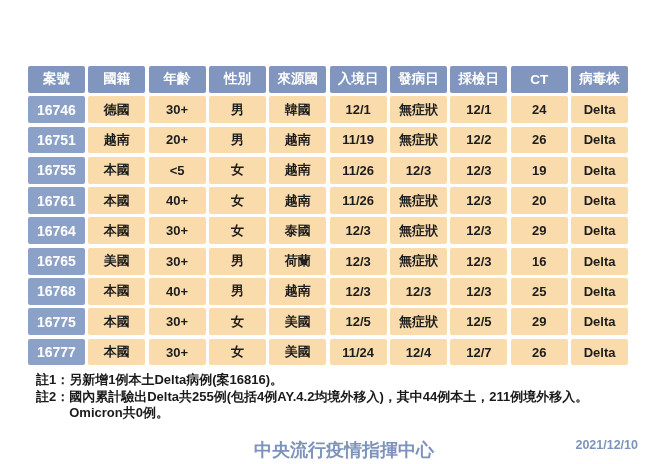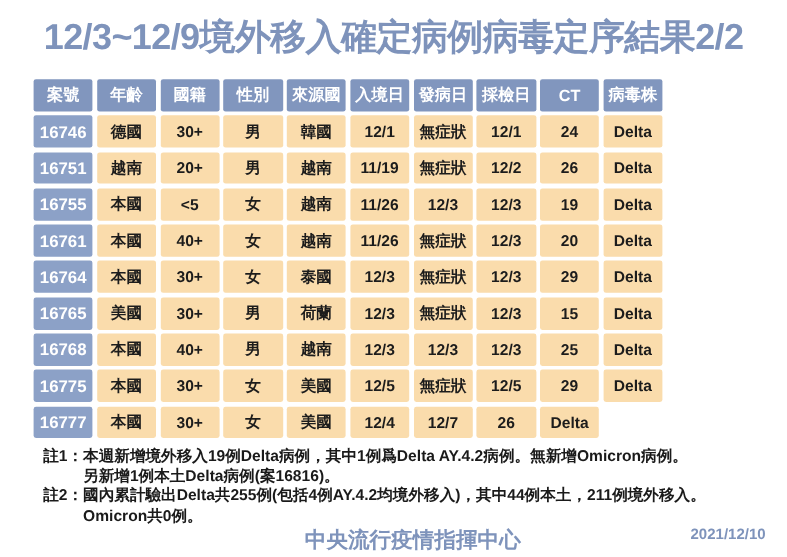--- a/index.html
+++ b/index.html
@@ -15,21 +15,21 @@
   .title {
     position:absolute; top:11px; left:0; width:100%;
     margin:0; text-align:center;
     font-size:30px; font-weight:bold;
     letter-spacing:-0.5px;
     color:var(--title-color,#7E93BB);
     white-space:nowrap;
   }
 
   .case-table {
-    position:absolute; left:28px; top:66px; width:524px;
+    position:absolute; left:28px; top:66px; width:600px;
     display:grid;
     grid-template-columns:repeat(10,1fr);
     gap:3.5px;
   }
   .cell {
     height:26.8px;
     display:flex; align-items:center; justify-content:center;
     border-radius:2px;
     font-weight:bold;
     white-space:nowrap;
@@ -56,26 +56,25 @@
     position:absolute; top:438px; right:18px;
     font-size:12.5px; font-weight:bold;
     color:var(--footer-color,#7E93BB);
   }
 </style>
 </head>
 <body style="--header-bg: #8196BE; --case-bg: #8CA1C7; --cell-bg: #FADCAC; --title-color: #7E93BB; --note-color: #1A1A1A; --footer-color: #7E93BB; background: rgb(255, 255, 255);">
 
 <div class="slide">
 
-  <h1 class="title">12/3~12/9境外移入確定病例病毒定序結果2/2</h1>
 
   <div class="case-table">
       <div class="cell hcell">案號</div>
+      <div class="cell hcell">國籍</div>
       <div class="cell hcell">年齡</div>
-      <div class="cell hcell">國籍</div>
       <div class="cell hcell">性別</div>
       <div class="cell hcell">來源國</div>
       <div class="cell hcell">入境日</div>
       <div class="cell hcell">發病日</div>
       <div class="cell hcell">採檢日</div>
       <div class="cell hcell">CT</div>
       <div class="cell hcell">病毒株</div>
       <div class="cell ccell">16746</div>
       <div class="cell dcell">德國</div>
       <div class="cell dcell">30+</div>
@@ -127,21 +126,21 @@
       <div class="cell dcell">29</div>
       <div class="cell dcell">Delta</div>
       <div class="cell ccell">16765</div>
       <div class="cell dcell">美國</div>
       <div class="cell dcell">30+</div>
       <div class="cell dcell">男</div>
       <div class="cell dcell">荷蘭</div>
       <div class="cell dcell">12/3</div>
       <div class="cell dcell">無症狀</div>
       <div class="cell dcell">12/3</div>
-      <div class="cell dcell">15</div>
+      <div class="cell dcell">16</div>
       <div class="cell dcell">Delta</div>
       <div class="cell ccell">16768</div>
       <div class="cell dcell">本國</div>
       <div class="cell dcell">40+</div>
       <div class="cell dcell">男</div>
       <div class="cell dcell">越南</div>
       <div class="cell dcell">12/3</div>
       <div class="cell dcell">12/3</div>
       <div class="cell dcell">12/3</div>
       <div class="cell dcell">25</div>
@@ -154,31 +153,31 @@
       <div class="cell dcell">12/5</div>
       <div class="cell dcell">無症狀</div>
       <div class="cell dcell">12/5</div>
       <div class="cell dcell">29</div>
       <div class="cell dcell">Delta</div>
       <div class="cell ccell">16777</div>
       <div class="cell dcell">本國</div>
       <div class="cell dcell">30+</div>
       <div class="cell dcell">女</div>
       <div class="cell dcell">美國</div>
+      <div class="cell dcell">11/24</div>
       <div class="cell dcell">12/4</div>
       <div class="cell dcell">12/7</div>
       <div class="cell dcell">26</div>
       <div class="cell dcell">Delta</div>
     </div>
 
   <div class="notes">
     <div class="note">
       <span class="note-label">註1：</span>
       <div class="note-lines">
-        <div>本週新增境外移入19例Delta病例，其中1例爲Delta AY.4.2病例。無新增Omicron病例。</div>
         <div>另新增1例本土Delta病例(案16816)。</div>
       </div>
     </div>
     <div class="note">
       <span class="note-label">註2：</span>
       <div class="note-lines">
         <div>國內累計驗出Delta共255例(包括4例AY.4.2均境外移入)，其中44例本土，211例境外移入。</div>
         <div>Omicron共0例。</div>
       </div>
     </div>

